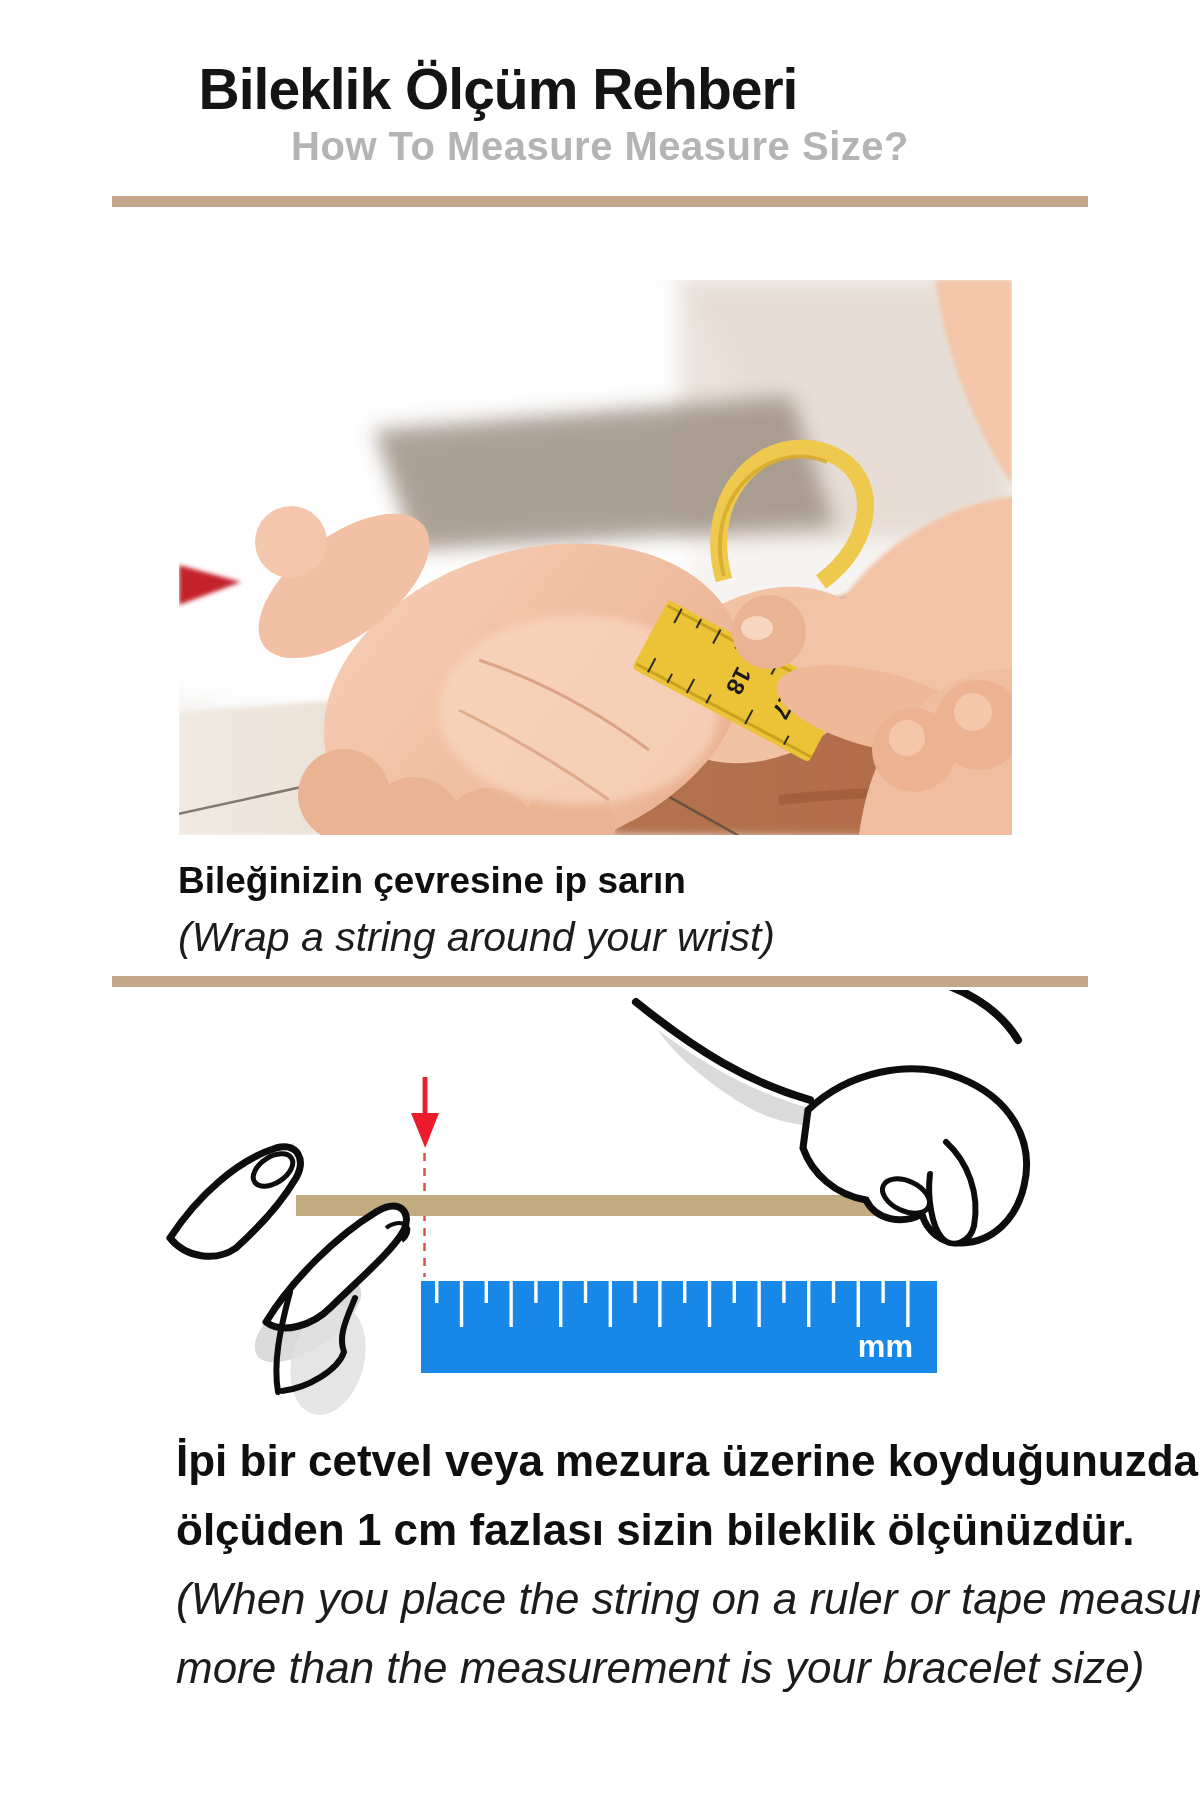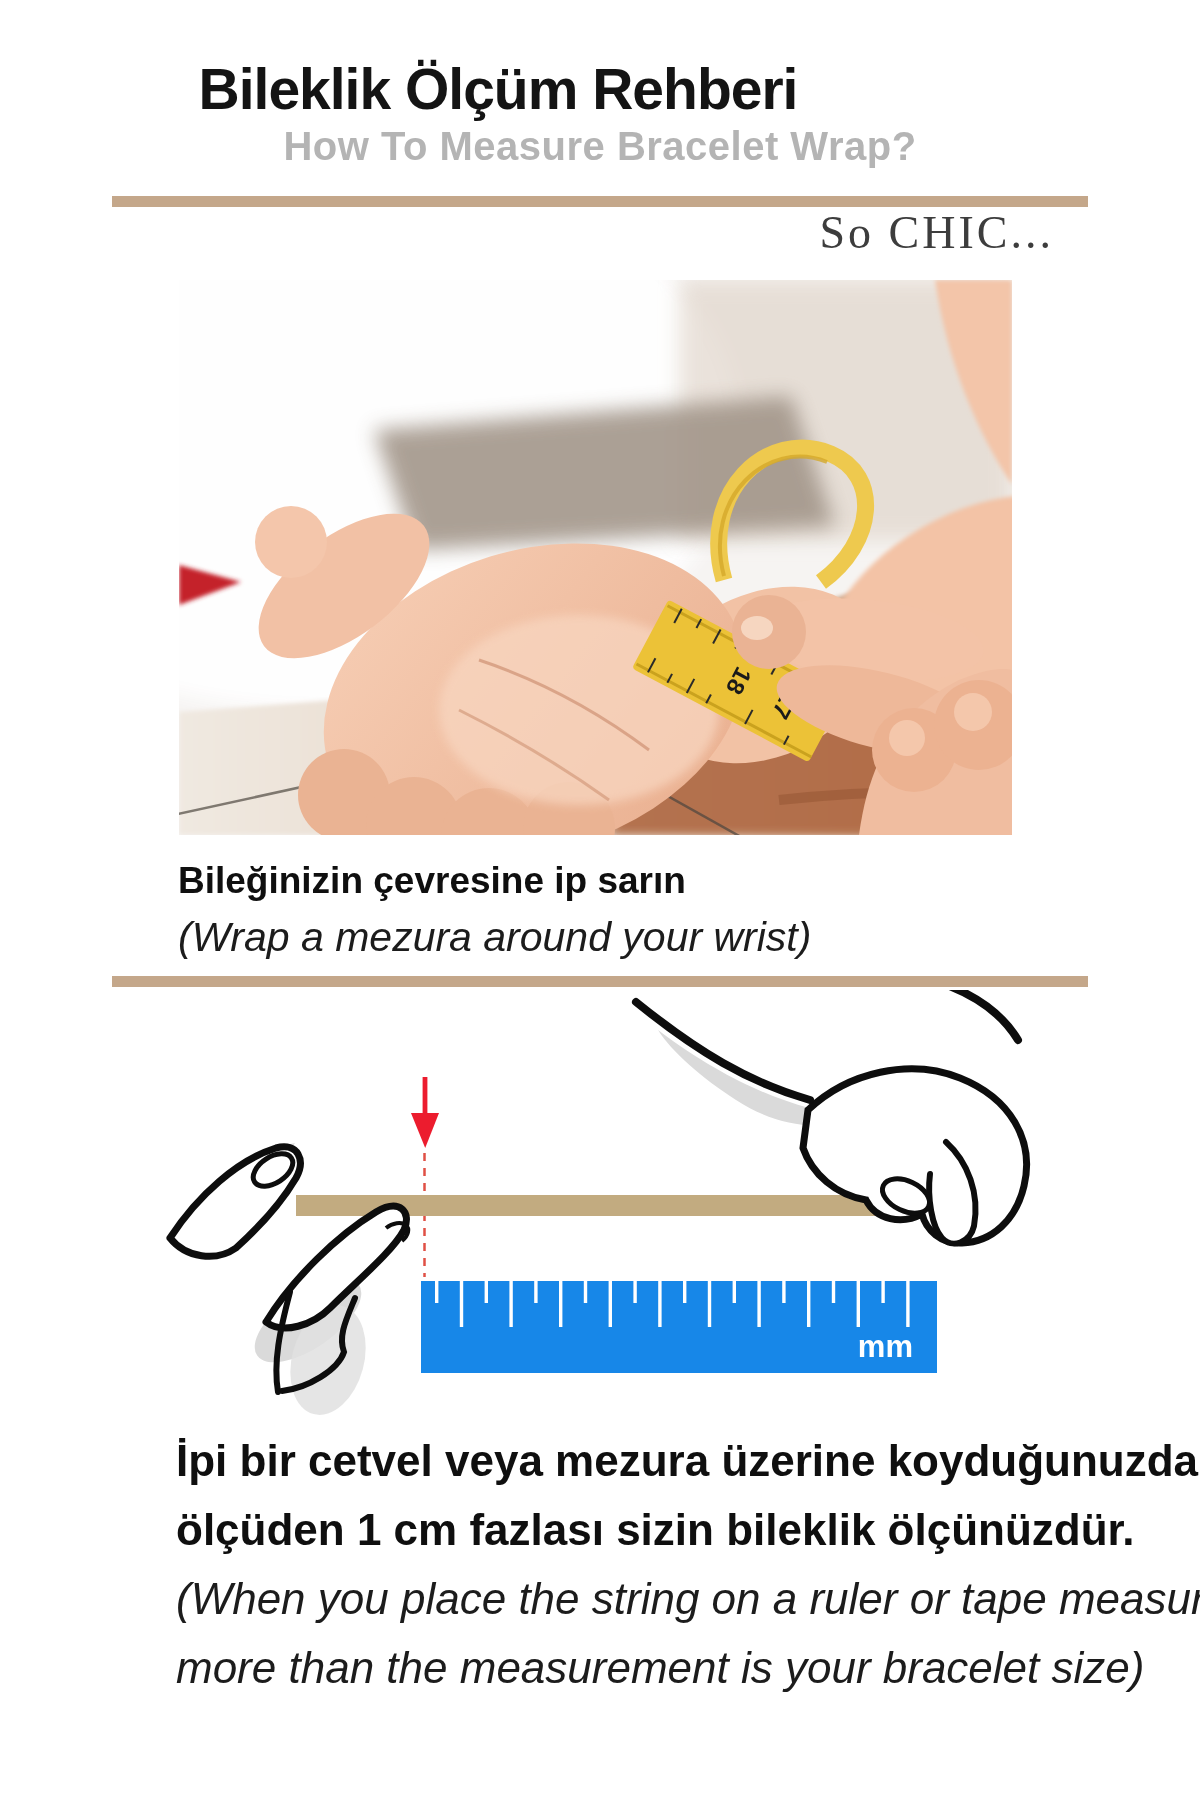--- a/index.html
+++ b/index.html
@@ -23,23 +23,22 @@
   #caption2 .ln{height:69px;line-height:69px;font-size:44px;white-space:nowrap;}
   #caption2 .b{font-weight:700;color:#0f0f0f;}
   #caption2 .i{font-style:italic;color:#1c1c1c;}
 </style>
 </head>
 <body>
 
 <div id="page">
 
   <div class="title">Bileklik Ölçüm Rehberi</div>
-  <div class="subtitle">How To Measure Bracelet Wrap?</div>
+  <div class="subtitle">How To Measure Measure Size?</div>
   <div class="divider" id="divider1"></div>
-  <div class="brand">So CHIC...</div>
 
   <div id="photo-wrap">
     <svg width="833" height="555" viewBox="0 0 833 555">
       <defs>
         <filter id="b10" x="-40%" y="-40%" width="180%" height="180%">
             <feGaussianBlur stdDeviation="10"></feGaussianBlur>
           </filter>
         <filter id="b5" x="-40%" y="-40%" width="180%" height="180%">
             <feGaussianBlur stdDeviation="5"></feGaussianBlur>
           </filter>
@@ -123,21 +122,21 @@
         <path d="M680,555 C690,480 720,430 780,400 C818,384 833,390 833,390 L833,555 Z" fill="#f0bda0"></path>
         <circle cx="735" cy="470" r="42" fill="#ecb291"></circle>
         <circle cx="800" cy="445" r="45" fill="#ecb291"></circle>
         <circle cx="728" cy="458" r="18" fill="#f6ccb2" opacity="0.8"></circle>
         <circle cx="794" cy="432" r="19" fill="#f6ccb2" opacity="0.8"></circle>
       </g>
     </svg>
   </div>
 
   <div class="cap1" id="caption1-tr">Bileğinizin çevresine ip sarın</div>
-  <div class="cap1" id="caption1-en">(Wrap a mezura around your wrist)</div>
+  <div class="cap1" id="caption1-en">(Wrap a string around your wrist)</div>
 
   <div class="divider" id="divider2"></div>
 
   <div id="figure2-wrap">
     <svg width="1200" height="435" viewBox="0 0 1200 435">
 
       <line x1="416.5" y1="163" x2="416.5" y2="287" stroke="#e05045" stroke-width="2.5" stroke-dasharray="8 7"></line>
 
       <g fill="#ec1c2e">
         <rect x="414.6" y="87" width="4.8" height="38"></rect>

